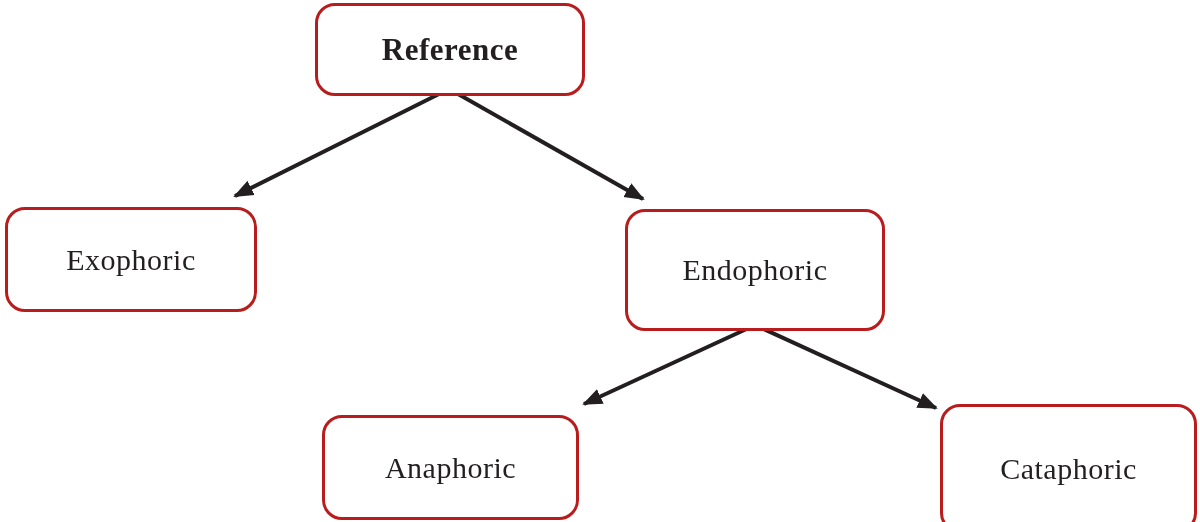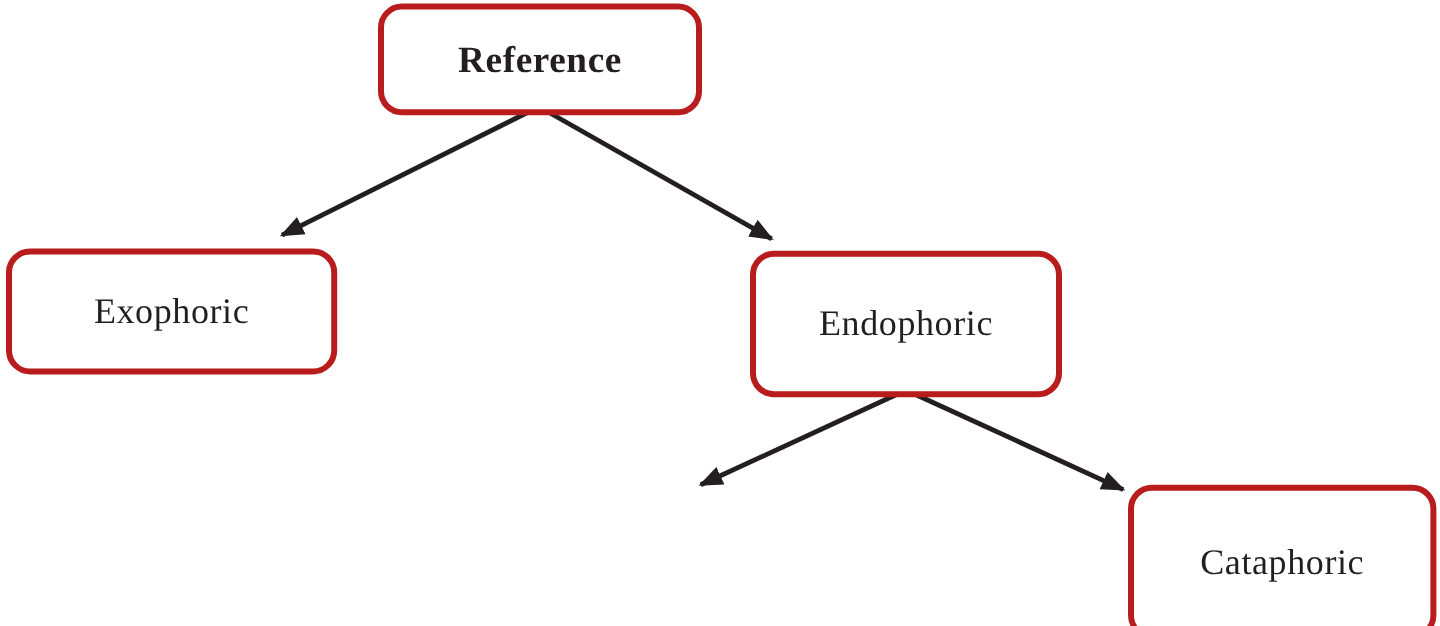--- a/index.html
+++ b/index.html
@@ -22,37 +22,37 @@
     width: 1200px;
     height: 522px;
   }
   .edges line {
     stroke: #231f20;
     stroke-width: 4;
   }
   .node {
     position: absolute;
     box-sizing: border-box;
-    border: 5px solid #b91c1c;
+    border: 3px solid #b91c1c;
     border-radius: 20px;
     background: #ffffff;
     display: flex;
     align-items: center;
     justify-content: center;
     color: #231f20;
     font-size: 30px;
     line-height: 1;
     letter-spacing: 0.5px;
   }
   .node--bold .label {
     font-weight: bold;
     font-size: 31px;
   }
   .node--reference  { left: 315px; top: 3px;   width: 270px; height: 93px;  }
-  .node--exophoric  { left: 5px;   top: 207px; width: 276px; height: 105px; }
+  .node--exophoric  { left: 5px;   top: 207px; width: 252px; height: 105px; }
   .node--endophoric { left: 625px; top: 209px; width: 260px; height: 122px; }
   .node--anaphoric  { left: 322px; top: 415px; width: 257px; height: 105px; }
   .node--cataphoric { left: 940px; top: 404px; width: 257px; height: 129px; }
 </style>
 </head>
 <body>
 
 <div class="canvas">
 
   <svg class="edges" viewBox="0 0 1200 522" xmlns="http://www.w3.org/2000/svg">
@@ -72,18 +72,21 @@
   </div>
 
   <div class="node node--exophoric">
     <span class="label">Exophoric</span>
   </div>
 
   <div class="node node--endophoric">
     <span class="label">Endophoric</span>
   </div>
 
+  <div class="node node--anaphoric">
+    <span class="label">Anaphoric</span>
+  </div>
 
   <div class="node node--cataphoric">
     <span class="label">Cataphoric</span>
   </div>
 
 </div>
 
 </body></html>

